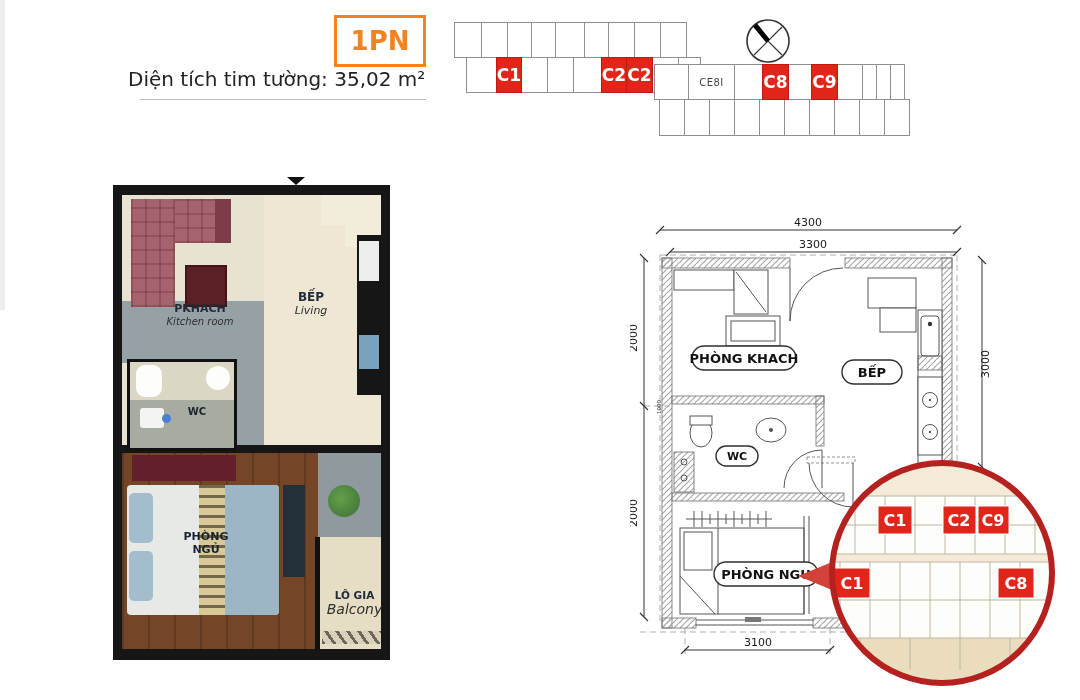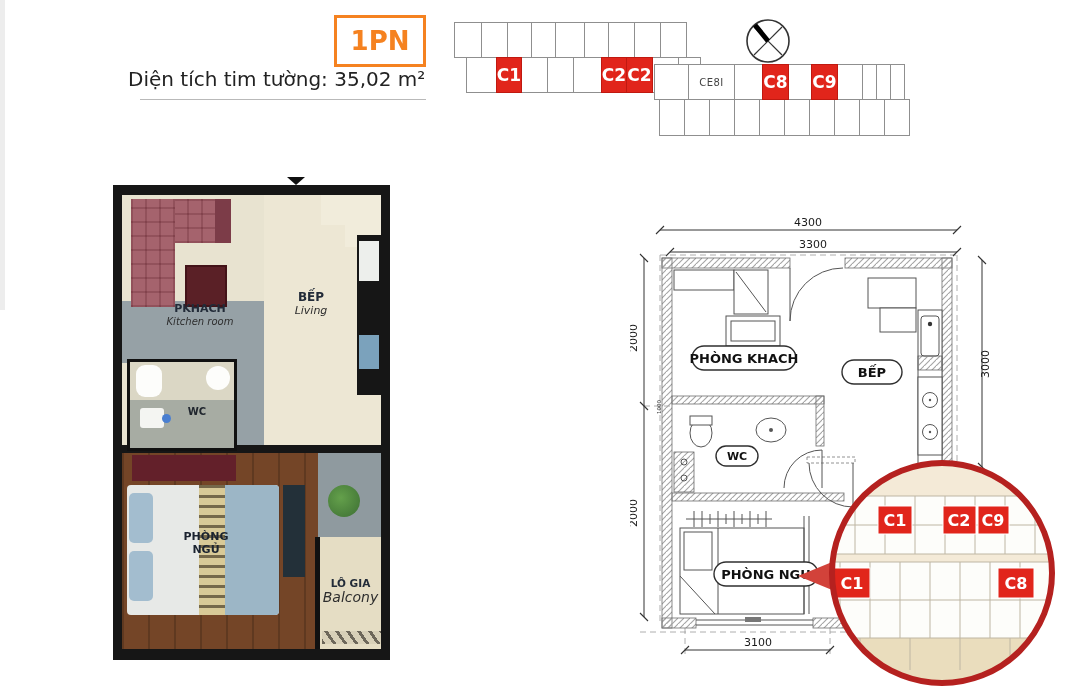--- a/index.html
+++ b/index.html
@@ -165,21 +165,21 @@
       <div class="abs" style="left:2px;top:8px;width:24px;height:50px;background:#a3bdcf;border-radius:5px"></div>
       <div class="abs" style="left:2px;top:66px;width:24px;height:50px;background:#a3bdcf;border-radius:5px"></div>
     </div>
     <div class="abs" style="left:170px;top:300px;width:22px;height:92px;background:#233039"></div>
     <div class="abs lbl" style="left:48px;top:346px;width:90px;font-size:11px;color:#1b2330">
       <div>PHÒNG</div>
       <div>NGỦ</div>
     </div>
 
     <div class="abs" style="left:202px;top:352px;width:66px;height:112px;background:#e5ddc4;border-left:5px solid #111;box-sizing:border-box">
-      <div class="abs lbl" style="left:0;top:40px;width:61px;font-size:10.5px">
+      <div class="abs lbl" style="left:0;top:52px;width:69px;font-size:10.5px">
         <div>LÔ GIA</div>
         <div class="sub" style="font-size:14px">Balcony</div>
       </div>
       <div class="abs bal-hatch" style="left:2px;top:94px;width:59px;height:13px"></div>
     </div>
     <div class="abs" style="left:215px;top:300px;width:32px;height:32px;background:radial-gradient(circle at 40% 40%,#64a04b,#3c6e33);border-radius:50%"></div>
   </div>
 
 
   <svg class="abs" style="left:630px;top:210px" width="450" height="490" viewBox="0 0 450 490">

